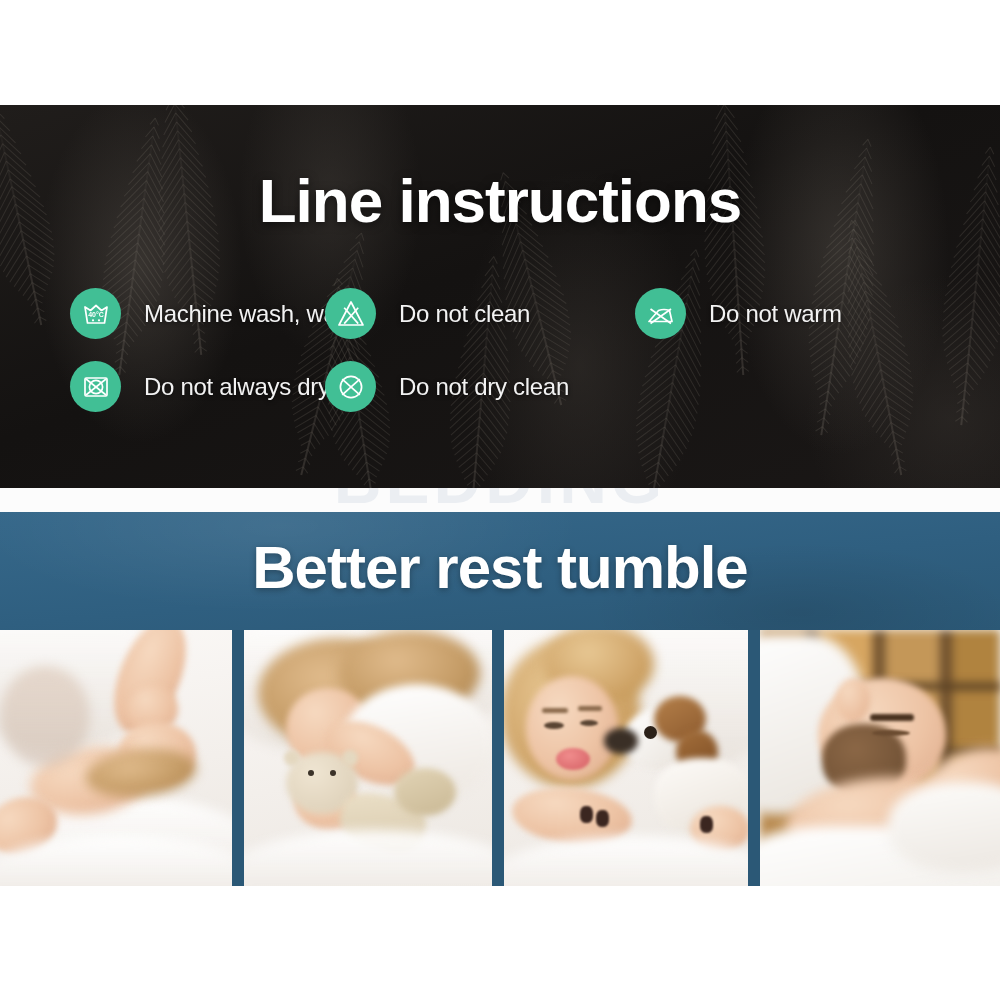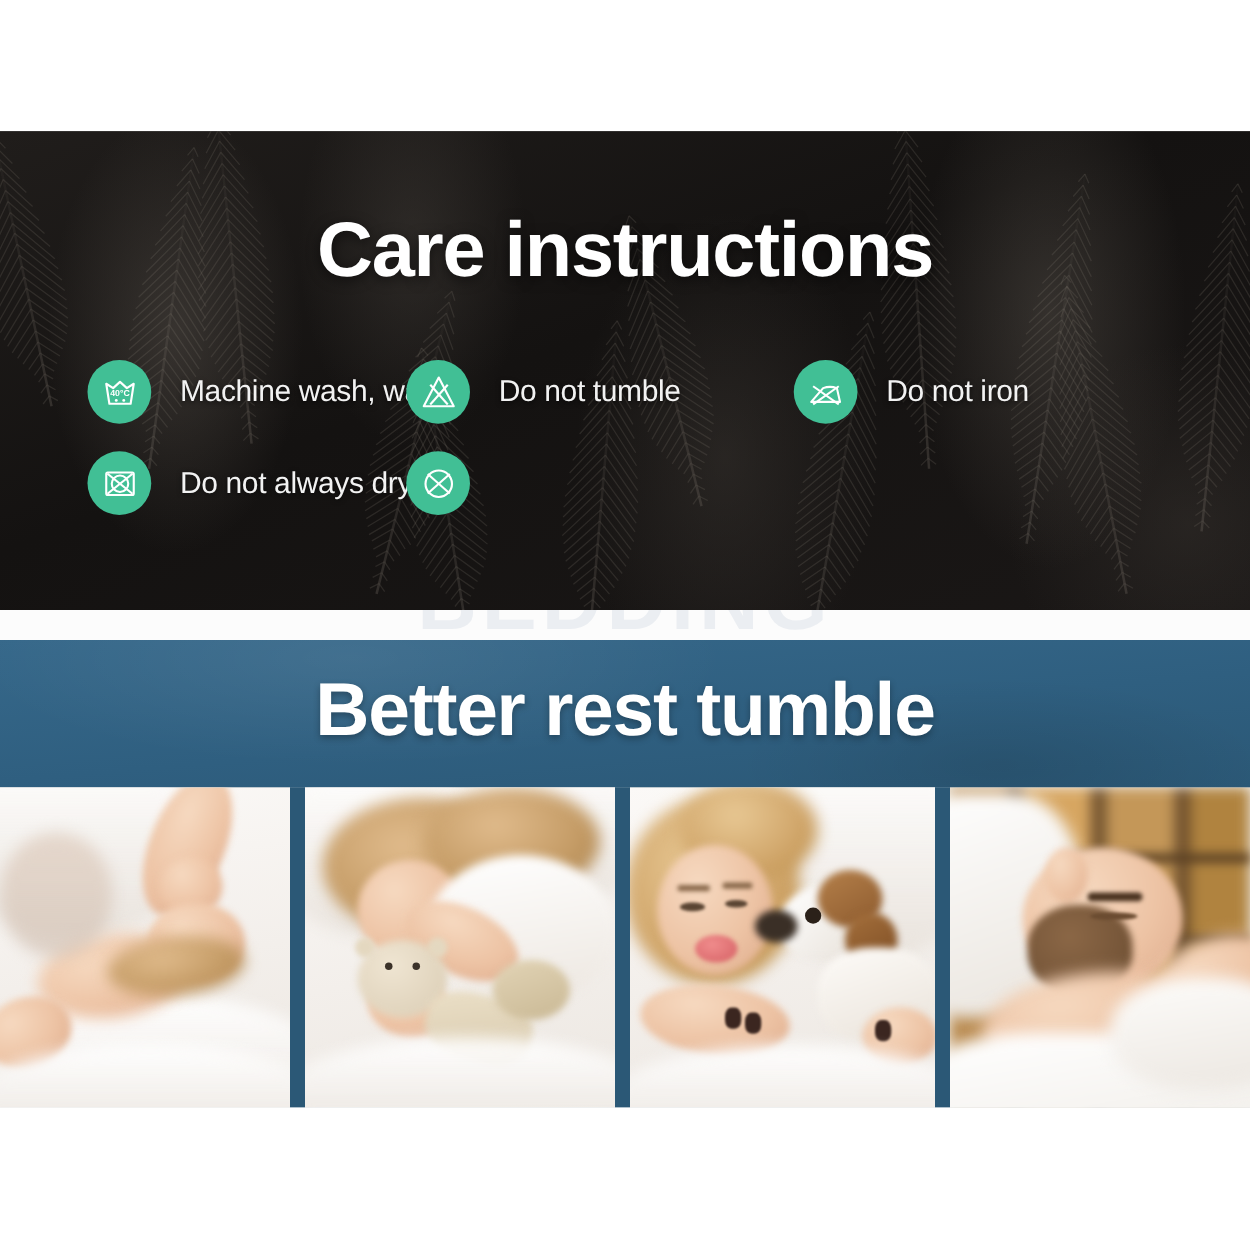--- a/index.html
+++ b/index.html
@@ -976,21 +976,21 @@
           <div class="barb" style="top: 243.871px; width: 8px; transform: rotate(42.3226deg);"></div>
           <div class="barb" style="top: 252.903px; width: 8px; transform: rotate(138.258deg);"></div>
           <div class="barb" style="top: 252.903px; width: 8px; transform: rotate(41.7419deg);"></div>
           <div class="barb" style="top: 261.935px; width: 8px; transform: rotate(138.839deg);"></div>
           <div class="barb" style="top: 261.935px; width: 8px; transform: rotate(41.1613deg);"></div>
           <div class="barb" style="top: 270.968px; width: 8px; transform: rotate(139.419deg);"></div>
           <div class="barb" style="top: 270.968px; width: 8px; transform: rotate(40.5806deg);"></div>
         </div>
       </div>
 
-    <div class="care-title">Care instructions</div>
+    <div class="care-title">Line instructions</div>
 
     <div class="care-grid">
 
       <div class="care-row">
 
         <div class="care-cell c1">
           <div class="icon-circle">
             <svg width="32" height="32" viewBox="0 0 32 32" fill="none" stroke="#ffffff" stroke-width="1.7">
               <path d="M5 9 L7.5 25 H24.5 L27 9 L21.5 12.5 L16 7.5 L10.5 12.5 Z" stroke-linejoin="round"></path>
               <text x="16" y="19.2" font-family="Liberation Sans, sans-serif" font-size="7" font-weight="700" fill="#ffffff" stroke="none" text-anchor="middle">40°C</text>
@@ -1003,32 +1003,32 @@
 
         <div class="care-cell c2">
           <div class="icon-circle">
             <svg width="32" height="32" viewBox="0 0 32 32" fill="none" stroke="#ffffff" stroke-width="1.7">
               <path d="M16 4 L28 27 H4 Z" stroke-linejoin="round"></path>
               <path d="M8.5 19 L23.5 19" opacity="0"></path>
               <path d="M9.2 9.8 L23.2 25.6"></path>
               <path d="M23.2 9.8 L9.2 25.6"></path>
             </svg>
           </div>
-          <div class="care-label">Do not tumble</div>
+          <div class="care-label">Do not clean</div>
         </div>
 
         <div class="care-cell c3">
           <div class="icon-circle">
             <svg width="32" height="32" viewBox="0 0 32 32" fill="none" stroke="#ffffff" stroke-width="1.7">
               <path d="M4 23.5 H27 L24.5 12.5 C24.5 12.5 19 10.5 13.5 12.5 L4 23.5 Z" stroke-linejoin="round"></path>
               <path d="M5.5 11 L26 25.5"></path>
               <path d="M26 11 L5.5 25.5"></path>
             </svg>
           </div>
-          <div class="care-label">Do not iron</div>
+          <div class="care-label">Do not warm</div>
         </div>
 
       </div>
 
       <div class="care-row">
 
         <div class="care-cell c1">
           <div class="icon-circle">
             <svg width="32" height="32" viewBox="0 0 32 32" fill="none" stroke="#ffffff" stroke-width="1.7">
               <rect x="5" y="7" width="22" height="18" rx="1.2"></rect>
@@ -1041,20 +1041,21 @@
         </div>
 
         <div class="care-cell c2">
           <div class="icon-circle">
             <svg width="32" height="32" viewBox="0 0 32 32" fill="none" stroke="#ffffff" stroke-width="1.7">
               <circle cx="16" cy="16" r="10.6"></circle>
               <path d="M7.2 8.2 L24.8 23.8"></path>
               <path d="M24.8 8.2 L7.2 23.8"></path>
             </svg>
           </div>
+          <div class="care-label">Do not dry clean</div>
         </div>
 
 
       </div>
 
     </div>
   </div>
 
   <div class="mid-gap">
     <div class="watermark">BEDDING</div>

